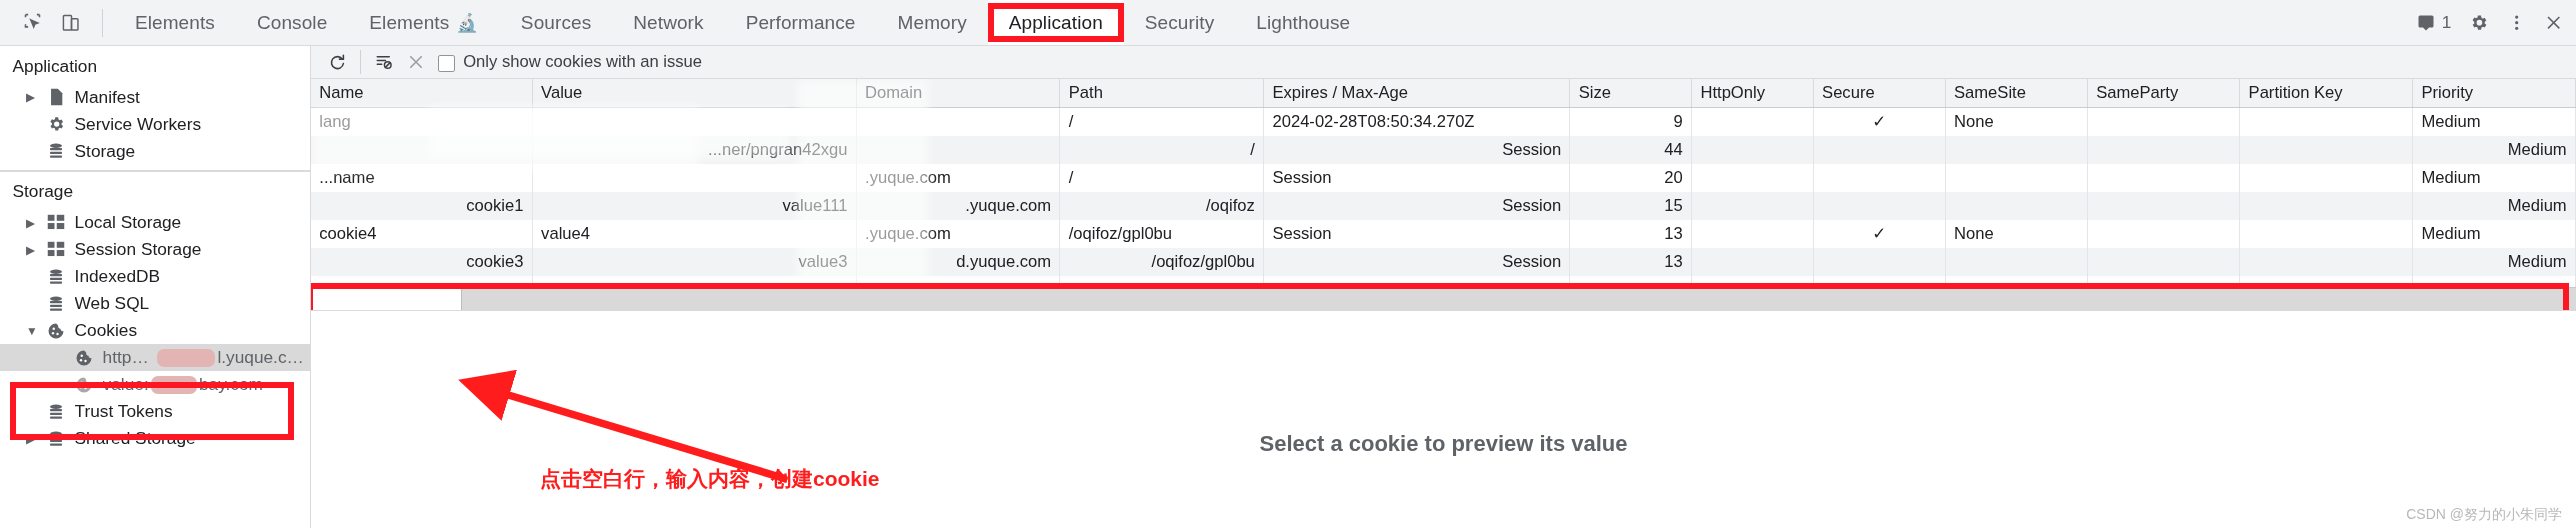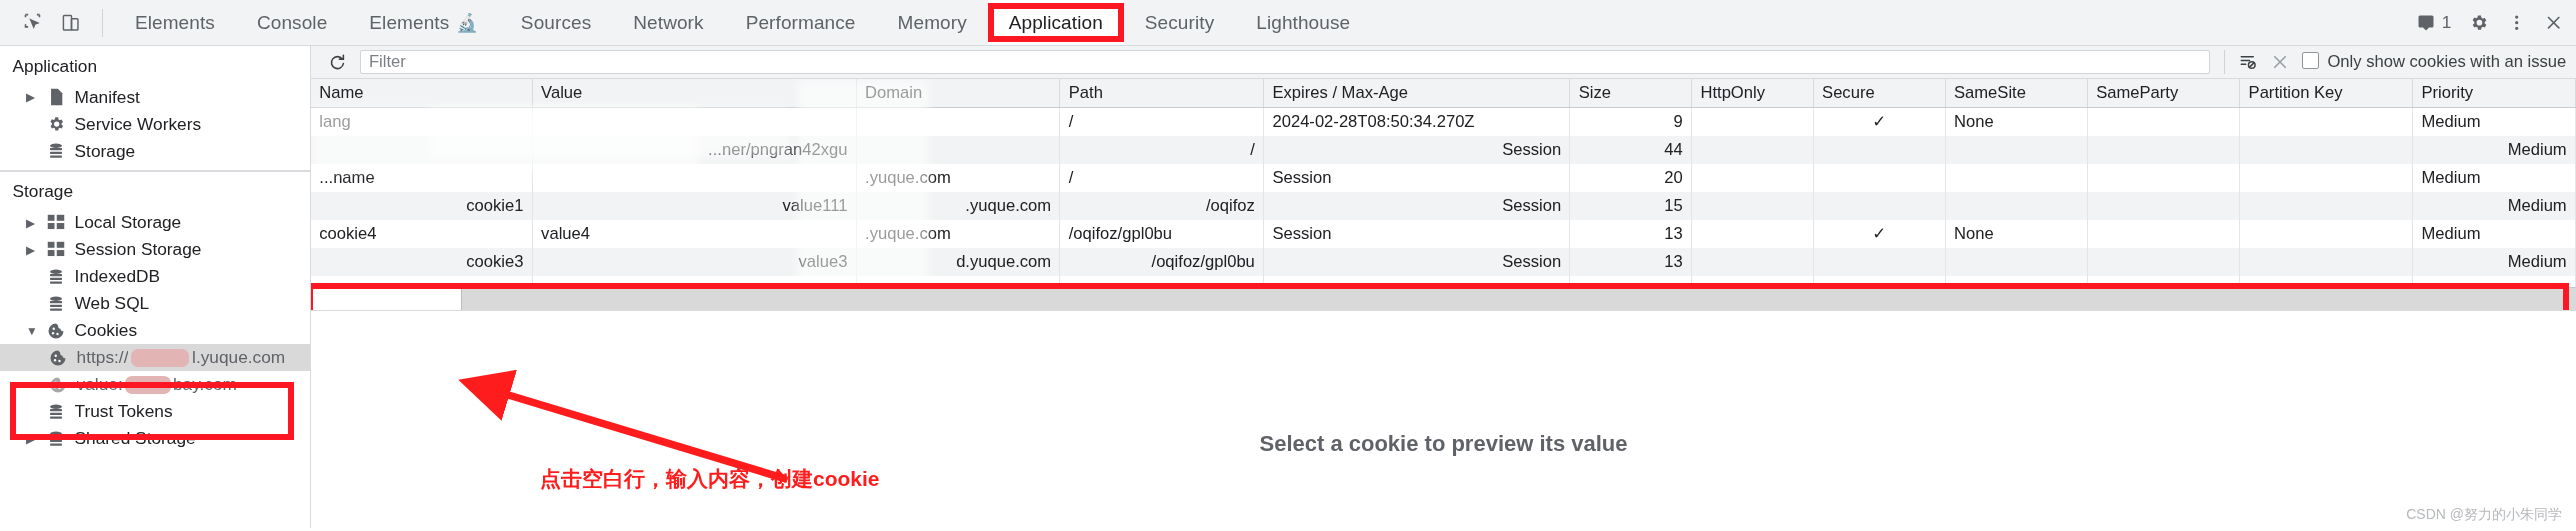--- a/index.html
+++ b/index.html
@@ -85,21 +85,21 @@
   .tree-item {
     display: flex; align-items: center;
     height: 27px;
     padding-left: 14px;
     font-size: 17.3px;
     color: #202124;
     white-space: nowrap;
     position: relative;
   }
   .tree-item.indent1 { padding-left: 26px; }
-  .tree-item.indent2 { padding-left: 28px; }
+  .tree-item.indent2 { padding-left: 54px; }
   .tree-item.selected { background: #d9d9d9; }
   .twisty {
     width: 18px; flex: 0 0 18px;
     display: flex; align-items: center; justify-content: flex-start;
     color: #5f6368; font-size: 11.8px;
   }
   .twisty.empty { visibility: hidden; }
   .t-icon {
     width: 23.6px; flex: 0 0 23.6px;
     display: flex; align-items: center; justify-content: center;
@@ -148,21 +148,21 @@
     margin: 0 7px;
     padding: 0 8.3px;
     font-size: 16.6px;
     color: #202124;
     font-family: "Liberation Sans", sans-serif;
     outline: none;
   }
   .filter-input::placeholder { color: #7a7f85; }
   .fb-sep { width: 1.4px; height: 23.6px; background: #cfd2d6; margin: 0 7px; }
   .fb-check {
-    display: flex; align-items: flex-start; gap: 8.3px;
+    display: flex; align-items: flex-end; gap: 8.3px;
     font-size: 16.6px; color: #3c4043; margin-left: 5.5px; white-space: nowrap;
   }
   .cbox {
     width: 17.3px; height: 17.3px;
     border: 1.4px solid #90949a; border-radius: 2.1px; background: #fff;
     flex: 0 0 17.3px;
   }
 
   
   .table-area { flex: 1 1 auto; position: relative; min-height: 0; overflow: hidden; }
@@ -510,21 +510,20 @@
 
     <div class="panel">
 
       <div class="filterbar">
         <div class="fb-btn">
           <svg width="18" height="18" viewBox="0 0 24 24" fill="none" stroke="#3c4043" stroke-width="2.1" stroke-linecap="round">
             <path d="M19 8a8 8 0 1 0 1.5 6"></path>
               <path d="M20.5 3v5.2h-5.2"></path>
           </svg>
         </div>
-        <input class="filter-input" type="text" value="" placeholder="Filter" style="">
         <div class="fb-sep"></div>
         <div class="fb-btn">
           <svg width="18" height="18" viewBox="0 0 24 24" fill="none" stroke="#3c4043" stroke-width="2" stroke-linecap="round">
             <path d="M3 5h16M3 10h11M3 15h6"></path>
             <circle cx="17" cy="16" r="4.4"></circle>
               <path d="M14.2 18.8l5.6-5.6"></path>
           </svg>
         </div>
         <div class="fb-btn">
           <svg width="18" height="18" viewBox="0 0 24 24" fill="none" stroke="#9aa0a6" stroke-width="2.2" stroke-linecap="round">

